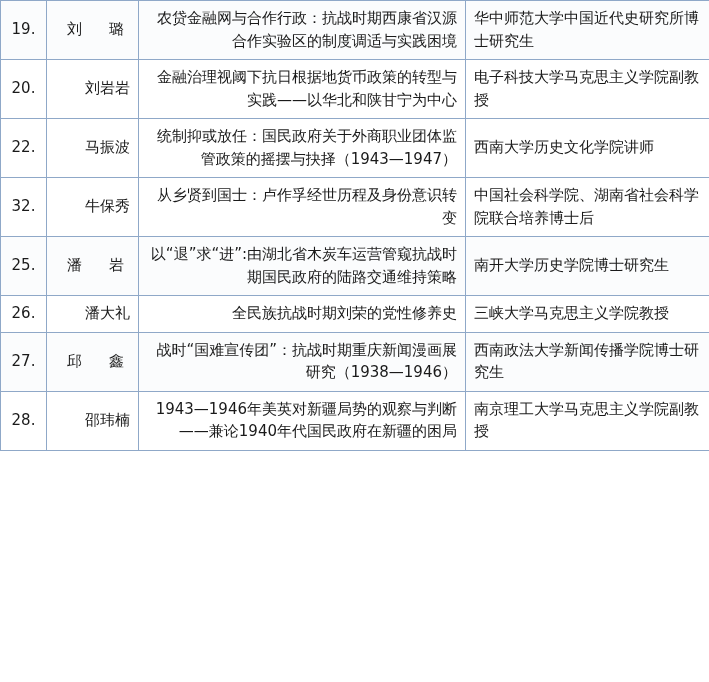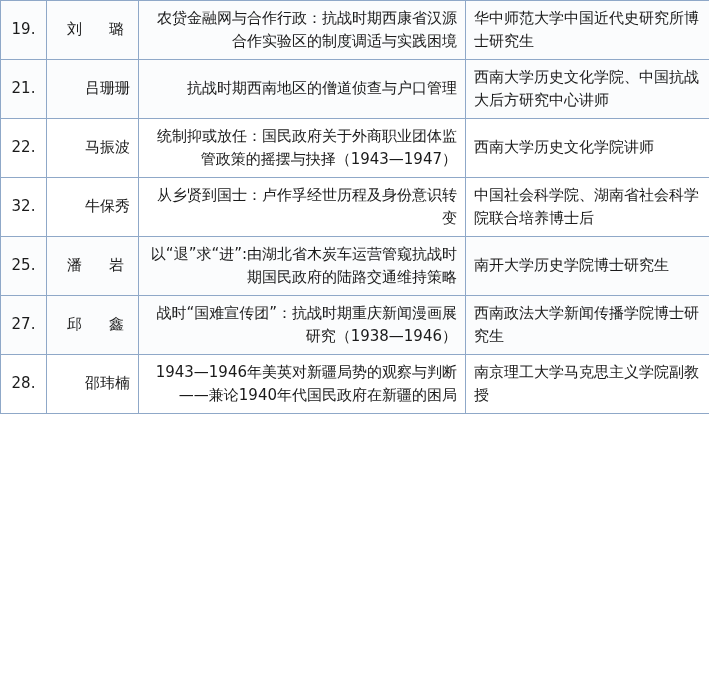--- a/index.html
+++ b/index.html
@@ -78,44 +78,50 @@
       <col class="c-title">
       <col class="c-aff">
     </colgroup>
     <tbody>
       <tr class="tint">
         <td class="num">19.</td>
         <td class="name spaced">刘　璐</td>
         <td class="title">农贷金融网与合作行政：抗战时期西康省汉源合作实验区的制度调适与实践困境</td>
         <td class="aff">华中师范大学中国近代史研究所博士研究生</td>
       </tr>
-      <tr class="tint">
-        <td class="num">21.</td>
-        <td class="name">吕珊珊</td>
-        <td class="title">抗战时期西南地区的僧道侦查与户口管理</td>
-        <td class="aff">西南大学历史文化学院、中国抗战大后方研究中心讲师</td>
+      <tr class="plain">
+        <td class="num">20.</td>
+        <td class="name">刘岩岩</td>
+        <td class="title">金融治理视阈下抗日根据地货币政策的转型与实践——以华北和陕甘宁为中心</td>
+        <td class="aff">电子科技大学马克思主义学院副教授</td>
       </tr>
       <tr class="plain">
         <td class="num">22.</td>
         <td class="name">马振波</td>
         <td class="title">统制抑或放任：国民政府关于外商职业团体监管政策的摇摆与抉择（1943—1947）</td>
         <td class="aff">西南大学历史文化学院讲师</td>
       </tr>
       <tr class="plain">
         <td class="num">32.</td>
         <td class="name">牛保秀</td>
         <td class="title">从乡贤到国士：卢作孚经世历程及身份意识转变</td>
         <td class="aff">中国社会科学院、湖南省社会科学院联合培养博士后</td>
       </tr>
       <tr class="tint">
         <td class="num">25.</td>
         <td class="name spaced">潘　岩</td>
         <td class="title">以“退”求“进”:由湖北省木炭车运营管窥抗战时期国民政府的陆路交通维持策略</td>
         <td class="aff">南开大学历史学院博士研究生</td>
       </tr>
+      <tr class="plain">
+        <td class="num">26.</td>
+        <td class="name">潘大礼</td>
+        <td class="title">全民族抗战时期刘荣的党性修养史</td>
+        <td class="aff">三峡大学马克思主义学院教授</td>
+      </tr>
       <tr class="tint">
         <td class="num">27.</td>
         <td class="name spaced">邱　鑫</td>
         <td class="title">战时“国难宣传团”：抗战时期重庆新闻漫画展研究（1938—1946）</td>
         <td class="aff">西南政法大学新闻传播学院博士研究生</td>
       </tr>
       <tr class="plain">
         <td class="num">28.</td>
         <td class="name">邵玮楠</td>
         <td class="title">1943—1946年美英对新疆局势的观察与判断——兼论1940年代国民政府在新疆的困局</td>

